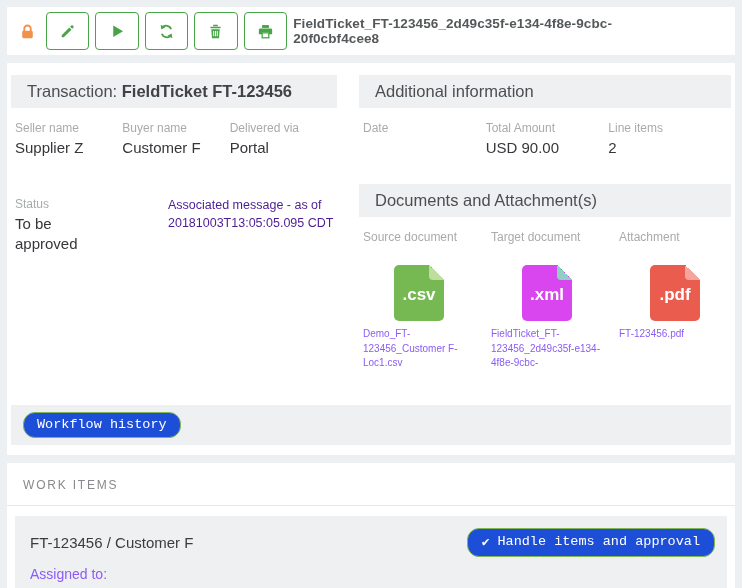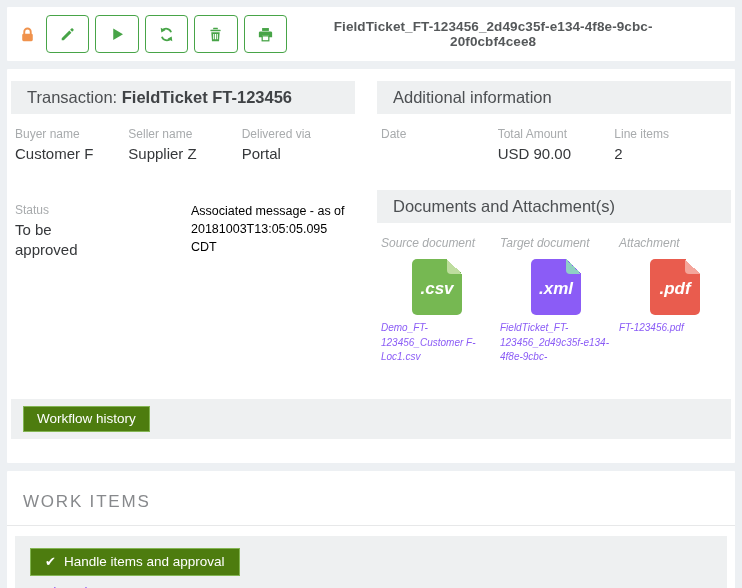--- a/index.html
+++ b/index.html
@@ -7,26 +7,25 @@
   body {
     background: #edf0f3;
     font-family: "Liberation Sans", "DejaVu Sans", sans-serif;
     padding: 7px;
     color: #35373a;
   }
   .panel { background: #ffffff; border-radius: 1px; }
 
   
   .toolbar {
-    height: 54px;
+    height: 48px;
     display: flex;
     align-items: center;
     padding: 0 12px;
     margin-bottom: 8px;
-    text-align: center;
   }
   .lock-wrap { width: 18px; height: 20px; margin-right: 9px; display: flex; align-items: center; }
   .tb-btn {
     width: 44px; height: 38px;
     border: 1px solid #47a447;
     background: #ffffff;
     border-radius: 4px;
     margin-right: 6px;
     display: flex; align-items: center; justify-content: center;
     cursor: pointer;
@@ -35,21 +34,21 @@
   .tb-title {
     margin-left: auto;
     margin-right: 30px;
     font-size: 13.5px;
     font-weight: bold;
     color: #55585a;
     letter-spacing: 0.1px;
   }
 
   
-  .main-panel { padding: 12px 4px 24px; margin-bottom: 8px; }
+  .main-panel { padding: 12px 4px 10px; margin-bottom: 8px; }
   .columns {
     display: grid;
     grid-template-columns: 1fr 1fr;
     column-gap: 22px;
     row-gap: 26px;
   }
   .sec-hdr {
     background: #eef0f1;
     color: #4c4f52;
     font-size: 16.5px;
@@ -64,86 +63,85 @@
   }
   .f-label { font-size: 12px; color: #a8abad; line-height: 1.35; }
   .f-value { font-size: 15px; color: #35373a; margin-top: 2px; line-height: 1.3; }
   .status-grid {
     display: grid;
     grid-template-columns: 123px 1fr;
     margin: 12px 0 0 4px;
     gap: 30px;
   }
   .status-val { max-width: 88px; }
-  .assoc-label { font-size: 12.5px; color: #000000; line-height: 1.45; max-width: 215px; margin-left: 23px; }
+  .assoc-label { font-size: 12.5px; color: #4c1d95; line-height: 1.45; max-width: 215px; }
 
   
   .docs-grid {
     display: grid;
     grid-template-columns: 1fr 1fr 1fr;
-    column-gap: 7px;
+    column-gap: 16px;
     margin: 12px 0 0 4px;
-    font-style: italic;
   }
   .doc-item { width: 112px; }
   .file-icon {
     position: relative;
     width: 50px; height: 56px;
     border-radius: 5px;
-    margin: 8px auto 6px;
+    margin: 20px auto 6px;
     display: flex; align-items: center; justify-content: center;
     cursor: pointer;
   }
   .file-icon::before {
     content: ""; position: absolute; top: 0; right: 0;
     width: 15px; height: 15px;
     background: linear-gradient(to bottom left, #fff 0%, #fff 50%, rgba(255,255,255,0) 50%);
   }
   .file-icon::after {
     content: ""; position: absolute; top: 0; right: 0;
     width: 15px; height: 15px;
     border-radius: 0 0 0 4px;
     background: linear-gradient(to top right, var(--fold) 0%, var(--fold) 50%, rgba(255,255,255,0) 50%);
   }
   .file-ext { color: #fff; font-size: 17px; font-weight: bold; margin-top: 4px; }
   .icon-csv { background: #76b852; --fold: #bedd9f; }
-  .icon-xml { background: #8b5cf6; --fold: #8fd0c2; }
+  .icon-xml { background: #d946ef; --fold: #8fd0c2; }
   .icon-pdf { background: #e95c4e; --fold: #f4a59b; }
   .doc-filename {
     font-size: 10px; color: #8b5cf6;
     text-align: left; line-height: 1.45;
     overflow-wrap: break-word;
   }
 
   
   .workflow-bar {
     grid-column: 1 / -1;
     background: #eef0f1;
     padding: 7px 12px;
     margin-top: 8px;
   }
   .green-btn {
     display: inline-flex; align-items: center;
-    background: #4d7c0f;
+    background: #1d4ed8;
     border: 1px solid #83b553;
     color: #fff;
     font-size: 13.5px;
-    font-family: Liberation Sans, sans-serif;
+    font-family: Liberation Mono, monospace;
     padding: 4px 13px 5px;
-    border-radius: 0;
+    border-radius: 12px;
     cursor: pointer;
   }
 
   
   .work-panel { padding: 0 0 8px; }
   .work-title {
-    font-size: 17px;
+    font-size: 12px;
     color: #87898c;
     letter-spacing: 1.8px;
-    padding: 21px 16px 13px;
+    padding: 15px 16px 13px;
     border-bottom: 1px solid #e7e8e9;
   }
   .work-card-wrap { padding: 10px 8px 0; }
   .work-card { background: #eef0f1; padding: 12px 12px 16px 15px; }
   .wc-row { display: flex; align-items: center; justify-content: space-between; }
   .wc-name { font-size: 15px; color: #3a3c3e; }
   .action-btn { padding: 5px 14px 6px; font-size: 13.5px; }
   .check-glyph { font-size: 13px; margin-right: 8px; }
   .wc-assigned { font-size: 14px; color: #8b5cf6; margin-top: 9px; }
 </style>
@@ -213,26 +211,26 @@
   <span class="tb-title">FieldTicket_FT-123456_2d49c35f-e134-4f8e-9cbc-20f0cbf4cee8</span>
 </div>
 
 <div class="panel main-panel">
   <div class="columns">
 
     <section>
       <div class="sec-hdr"><span>Transaction: </span><b>FieldTicket FT-123456</b></div>
       <div class="fieldrow">
         <div>
+          <div class="f-label">Seller name</div>
+          <div class="f-value">Supplier Z</div>
+        </div>
+        <div>
           <div class="f-label">Buyer name</div>
           <div class="f-value">Customer F</div>
-        </div>
-        <div>
-          <div class="f-label">Seller name</div>
-          <div class="f-value">Supplier Z</div>
         </div>
         <div>
           <div class="f-label">Delivered via</div>
           <div class="f-value">Portal</div>
         </div>
       </div>
     </section>
 
     <section>
       <div class="sec-hdr">Additional information</div>
@@ -297,20 +295,21 @@
     </div>
 
   </div>
 </div>
 
 <div class="panel work-panel">
   <div class="work-title">WORK ITEMS</div>
   <div class="work-card-wrap">
     <div class="work-card">
       <div class="wc-row">
+        <span class="wc-name">FT-123456 / Customer F</span>
         <button class="green-btn action-btn">
           <span class="check-glyph">✔</span>
           <span>Handle items and approval</span>
         </button>
       </div>
       <div class="wc-assigned"><span>Assigned to:</span><span></span></div>
 
     </div>
   </div>
 </div>

